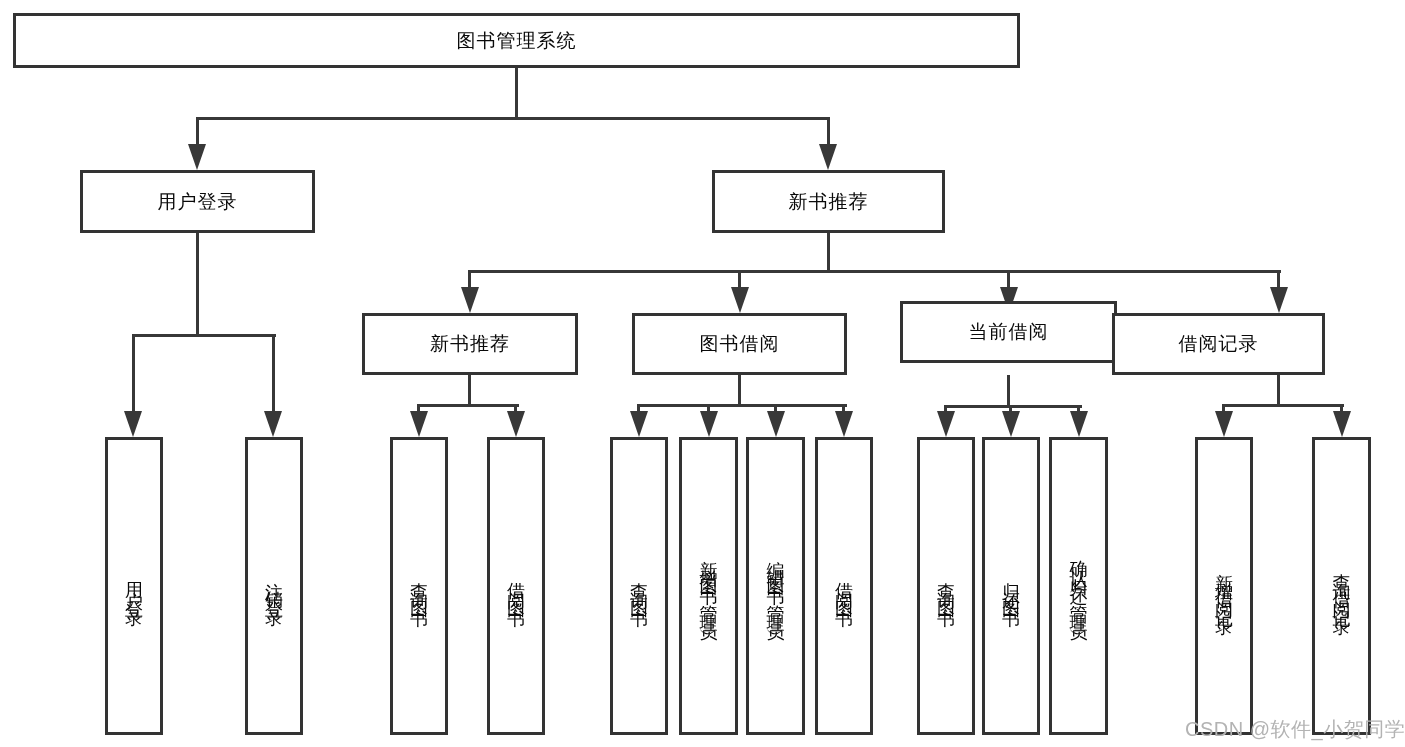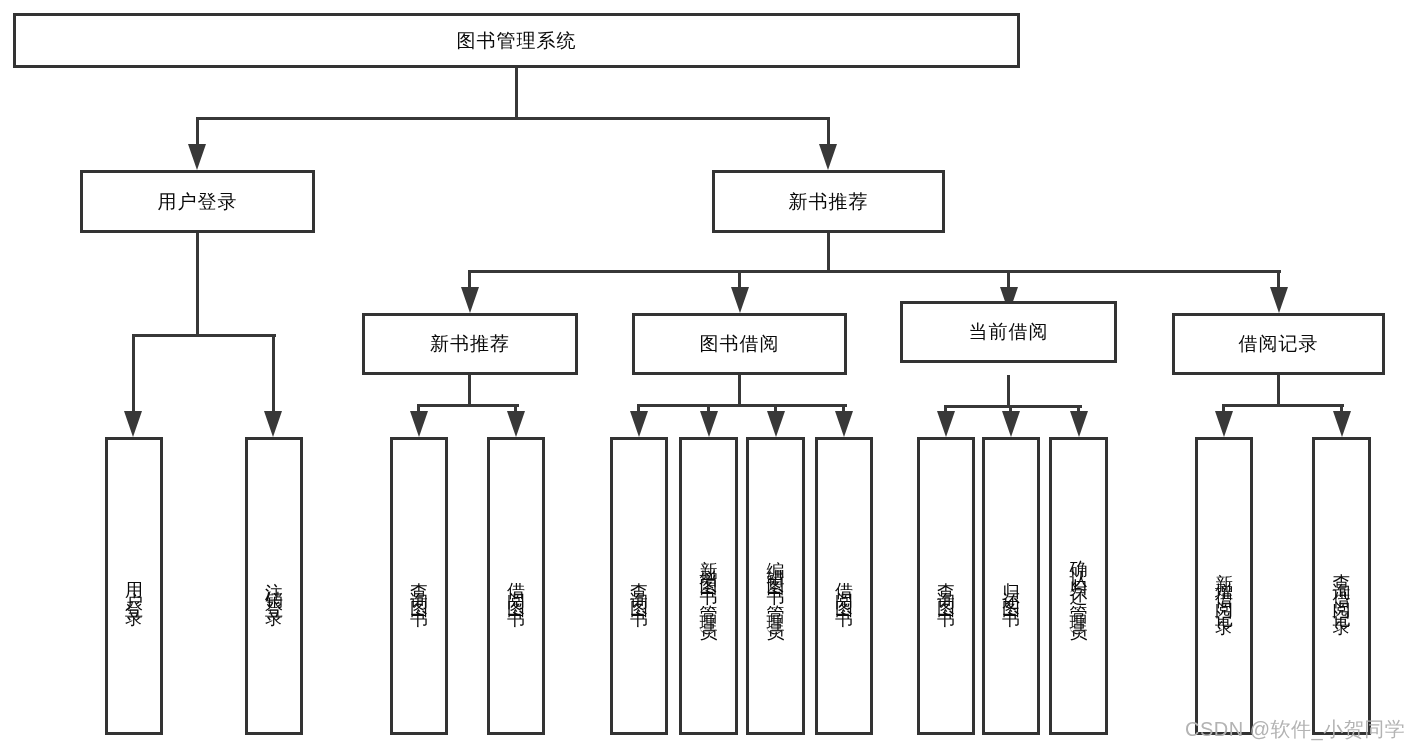--- a/index.html
+++ b/index.html
@@ -62,21 +62,21 @@
 
   <div class="node hnode" style="left:632px;top:313px;width:215px;height:62px;">
     <span>图书借阅</span>
   </div>
   <div class="node hnode" style="left:362px;top:313px;width:216px;height:62px;">
     <span>新书推荐</span>
   </div>
   <div class="node hnode" style="left:900px;top:301px;width:217px;height:62px;">
     <span>当前借阅</span>
   </div>
-  <div class="node hnode" style="left:1172px;top:313px;width:213px;height:62px;">
+  <div class="node hnode" style="left:1112px;top:313px;width:213px;height:62px;">
     <span>借阅记录</span>
   </div>
 
   <div class="ln v" style="left:468px;top:375px;height:31px;"></div>
   <div class="ln h" style="left:417px;top:404px;width:102px;"></div>
   <div class="ln v" style="left:417px;top:404px;height:10px;"></div>
   <div class="arr" style="left:410px;top:411px;"></div>
   <div class="ln v" style="left:514px;top:404px;height:10px;"></div>
   <div class="arr" style="left:507px;top:411px;"></div>
 

